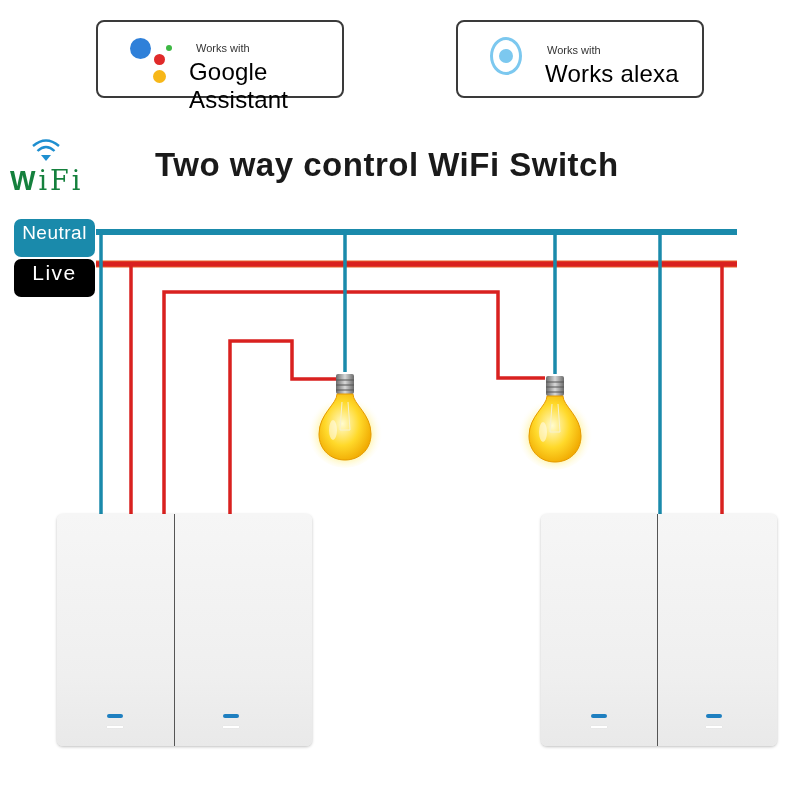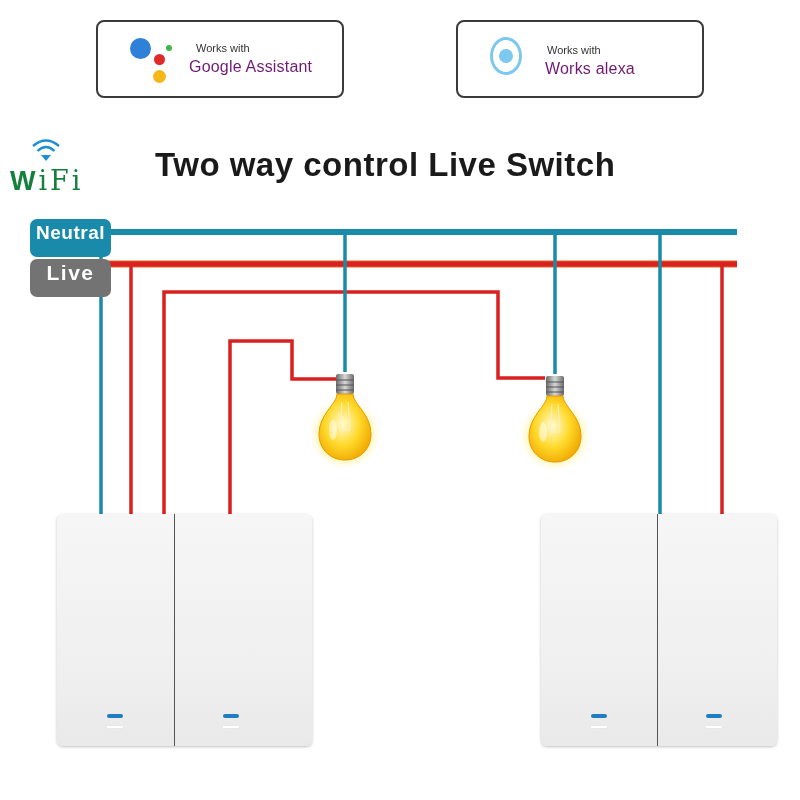--- a/index.html
+++ b/index.html
@@ -2,37 +2,37 @@
 <html><head>
 <meta charset="utf-8">
 <style>
   html, body { margin: 0; padding: 0; background: #ffffff; }
   body { width: 800px; height: 800px; position: relative; overflow: hidden; font-family: "Liberation Sans", sans-serif; }
   .badge {
     position: absolute; top: 20px; height: 78px;
     border: 2px solid #3a3a3a; border-radius: 8px; background: #fff; box-sizing: border-box;
   }
   .badge .small { position: absolute; font-size: 11px; color: #333; }
-  .badge .big { position: absolute; font-size: 16px; color: #701a75; letter-spacing: 0.2px; }
+  .badge .big { position: absolute; font-size: 24px; color: #000000; letter-spacing: 0.2px; }
   .dot { position: absolute; border-radius: 50%; }
   .title {
     position: absolute; left: 155px; top: 146px; font-size: 33px; font-weight: bold; color: #1a1a1a;
     letter-spacing: 0.5px; white-space: nowrap;
   }
   .wifi-text {
     position: absolute; left: 10px; top: 165px; font-family: "DejaVu Serif", serif;
     font-size: 27px; color: #15803d; letter-spacing: 3px;
   }
   .wifi-text b { font-family: "Liberation Sans", sans-serif; font-weight: bold; }
   .tag {
-    position: absolute; left: 30px; height: 38px; border-radius: 7px; color: #fff; font-weight: bold;
+    position: absolute; left: 14px; height: 38px; border-radius: 7px; color: #fff; font-weight: normal;
     font-size: 19px; line-height: 27px; text-align: center; box-sizing: border-box; letter-spacing: 0.5px;
   }
   .tag-neutral { top: 219px; width: 81px; background: #1a8aab; }
-  .tag-live { top: 259px; width: 81px; background: #737373; font-size: 21px; letter-spacing: 1.5px; }
+  .tag-live { top: 259px; width: 81px; background: #000000; font-size: 21px; letter-spacing: 1.5px; }
   svg.wires { position: absolute; left: 0; top: 0; }
   .switch {
     position: absolute; top: 514px; width: 255px; height: 232px; border-radius: 6px;
     background: linear-gradient(180deg, #f4f4f4 0%, #eeeeee 60%, #e8e8e8 100%);
     box-shadow: 0 1px 3px rgba(0,0,0,0.25);
   }
   .rocker {
     position: absolute; top: 0; height: 100%; box-sizing: border-box;
     background: linear-gradient(180deg, #f6f6f6 0%, #efefef 70%, #e9e9e9 100%);
   }
@@ -60,21 +60,21 @@
   <span class="big" style="left:87px;top:38px;">Works alexa</span>
 </div>
 
 <svg style="position:absolute;left:30px;top:136px;" width="32" height="28" viewBox="0 0 32 28">
   <path d="M3 10 Q16 -1 29 10" stroke="#1e8fd0" stroke-width="2.4" fill="none"></path>
   <path d="M7.5 15 Q16 7 24.5 15" stroke="#1e8fd0" stroke-width="2.4" fill="none"></path>
   <polygon points="11,19 21,19 16,25" fill="#1e8fd0"></polygon>
 </svg>
 <div class="wifi-text"><b>W</b><span>iFi</span></div>
 
-<div class="title">Two way control Live Switch</div>
+<div class="title">Two way control WiFi Switch</div>
 
 <svg class="wires" width="800" height="800" viewBox="0 0 800 800">
 
   <line x1="96" y1="232" x2="737" y2="232" stroke="#1a8aab" stroke-width="6"></line>
 
   <line x1="96" y1="264" x2="737" y2="264" stroke="#e8622a" stroke-width="7"></line>
   <line x1="96" y1="264" x2="737" y2="264" stroke="#d9211f" stroke-width="5"></line>
 
   <line x1="101" y1="232" x2="101" y2="515" stroke="#1a8aab" stroke-width="3.5"></line>
   <line x1="131" y1="264" x2="131" y2="515" stroke="#d9211f" stroke-width="3.5"></line>

